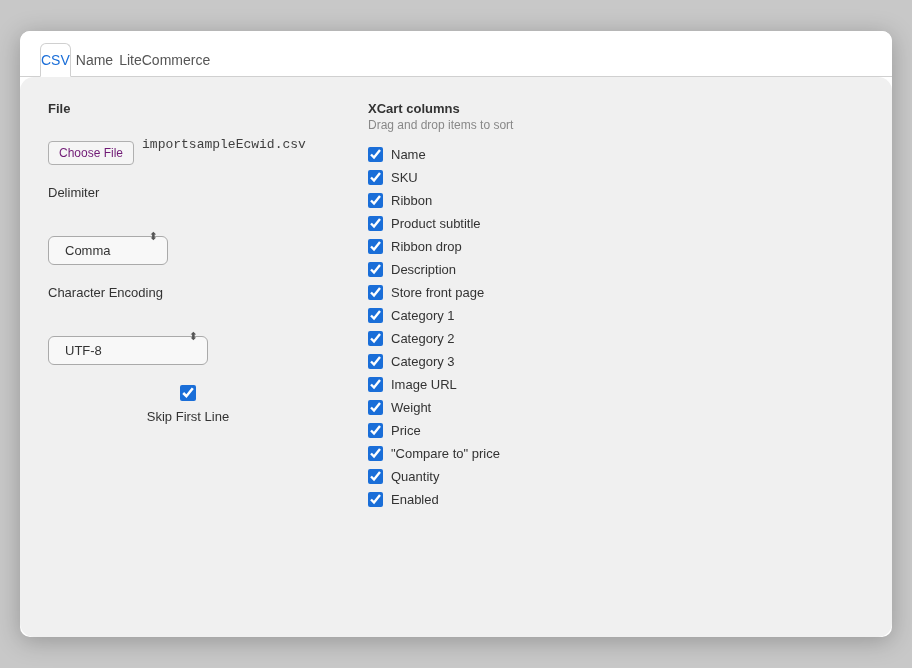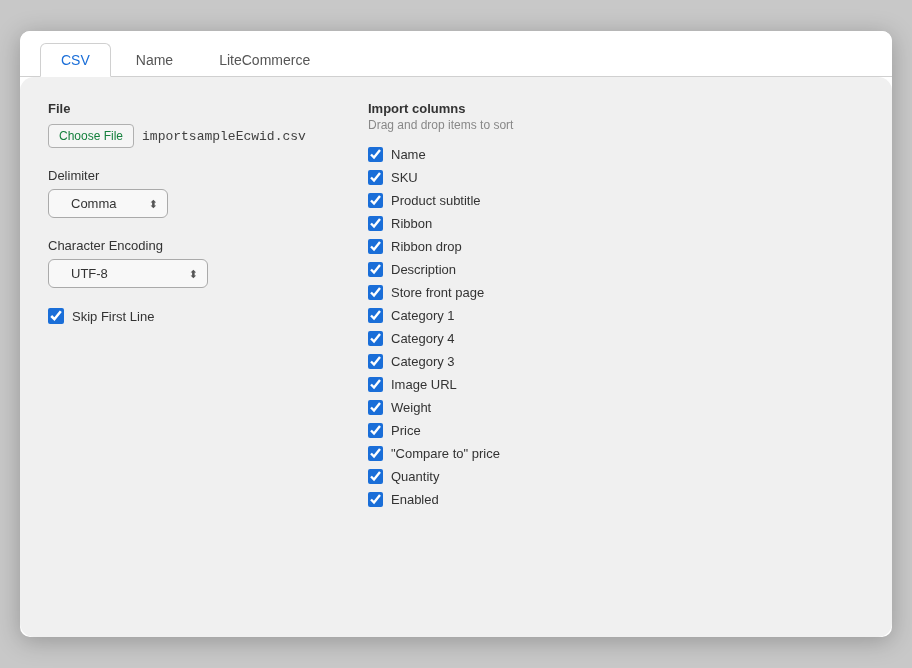--- a/index.html
+++ b/index.html
@@ -20,21 +20,21 @@
     }
     .tab-bar {
       display: flex;
       align-items: flex-end;
       padding: 12px 20px 0 20px;
       background: #ffffff;
       border-bottom: 1px solid #d0d0d0;
       gap: 4px;
     }
     .tab {
-      padding: 8px 20px;
+      padding: 8px 0;
       font-size: 14px;
       cursor: pointer;
       border-radius: 6px 6px 0 0;
       color: #555;
       border: 1px solid transparent;
       border-bottom: none;
       user-select: none;
     }
     .tab.active {
       color: #1a6ed8;
@@ -71,21 +71,22 @@
       gap: 8px;
       margin-bottom: 20px;
     }
     .choose-file-btn {
       padding: 4px 10px;
       font-size: 12px;
       background: #f5f5f5;
       border: 1px solid #b0b0b0;
       border-radius: 4px;
       cursor: pointer;
-      color: #15803d;
+      color: #701a75;
+      margin-top: 17px;
     }
     .file-name {
       font-size: 13px;
       color: #404040;
       font-family: Liberation Mono, monospace;
     }
     .field-group {
       margin-bottom: 20px;
     }
     .field-label {
@@ -94,46 +95,48 @@
       margin-bottom: 6px;
       font-weight: 400;
     }
     .select-wrapper {
       position: relative;
       display: inline-block;
     }
     .styled-select {
       appearance: none;
       -webkit-appearance: none;
-      padding: 6px 32px 6px 22px;
+      padding: 6px 32px 6px 16px;
       font-size: 13px;
       border: 1px solid #aaa;
       border-radius: 6px;
       background: #f8f8f8;
       color: #333;
       cursor: pointer;
       min-width: 120px;
+      margin-top: 30px;
     }
     .styled-select.wide {
       min-width: 160px;
     }
     .select-arrow {
       position: absolute;
       right: 10px;
       top: 50%;
       transform: translateY(-50%);
       pointer-events: none;
       font-size: 11px;
       color: #555;
     }
     .checkbox-row {
       display: flex;
       align-items: center;
       gap: 8px;
       margin-top: 8px;
+      flex-direction: column;
     }
     .checkbox-input {
       width: 16px;
       height: 16px;
       accent-color: #1a6ed8;
       cursor: pointer;
     }
     .checkbox-label {
       font-size: 13px;
       color: #333;
@@ -223,59 +226,59 @@
       </div>
 
       <div class="checkbox-row">
         <input type="checkbox" class="checkbox-input" checked="" style="">
         <span class="checkbox-label">Skip First Line</span>
       </div>
 
     </div>
 
     <div class="right-panel">
-      <div class="import-columns-title">Import columns</div>
+      <div class="import-columns-title">XCart columns</div>
       <div class="import-columns-hint">Drag and drop items to sort</div>
 
       <ul class="column-list">
       <li class="column-item">
             <input type="checkbox" class="col-checkbox" checked="" style="">
             <span class="col-label">Name</span>
           </li>
           <li class="column-item">
             <input type="checkbox" class="col-checkbox" checked="" style="">
             <span class="col-label">SKU</span>
           </li>
           <li class="column-item">
             <input type="checkbox" class="col-checkbox" checked="" style="">
+            <span class="col-label">Ribbon</span>
+          </li>
+          <li class="column-item">
+            <input type="checkbox" class="col-checkbox" checked="" style="">
             <span class="col-label">Product subtitle</span>
           </li>
           <li class="column-item">
             <input type="checkbox" class="col-checkbox" checked="" style="">
-            <span class="col-label">Ribbon</span>
-          </li>
-          <li class="column-item">
-            <input type="checkbox" class="col-checkbox" checked="" style="">
             <span class="col-label">Ribbon drop</span>
           </li>
           <li class="column-item">
             <input type="checkbox" class="col-checkbox" checked="" style="">
             <span class="col-label">Description</span>
           </li>
           <li class="column-item">
             <input type="checkbox" class="col-checkbox" checked="" style="">
             <span class="col-label">Store front page</span>
           </li>
           <li class="column-item">
             <input type="checkbox" class="col-checkbox" checked="" style="">
             <span class="col-label">Category 1</span>
           </li>
           <li class="column-item">
             <input type="checkbox" class="col-checkbox" checked="" style="">
-            <span class="col-label">Category 4</span>
+            <span class="col-label">Category 2</span>
           </li>
           <li class="column-item">
             <input type="checkbox" class="col-checkbox" checked="" style="">
             <span class="col-label">Category 3</span>
           </li>
           <li class="column-item">
             <input type="checkbox" class="col-checkbox" checked="" style="">
             <span class="col-label">Image URL</span>
           </li>
           <li class="column-item">

